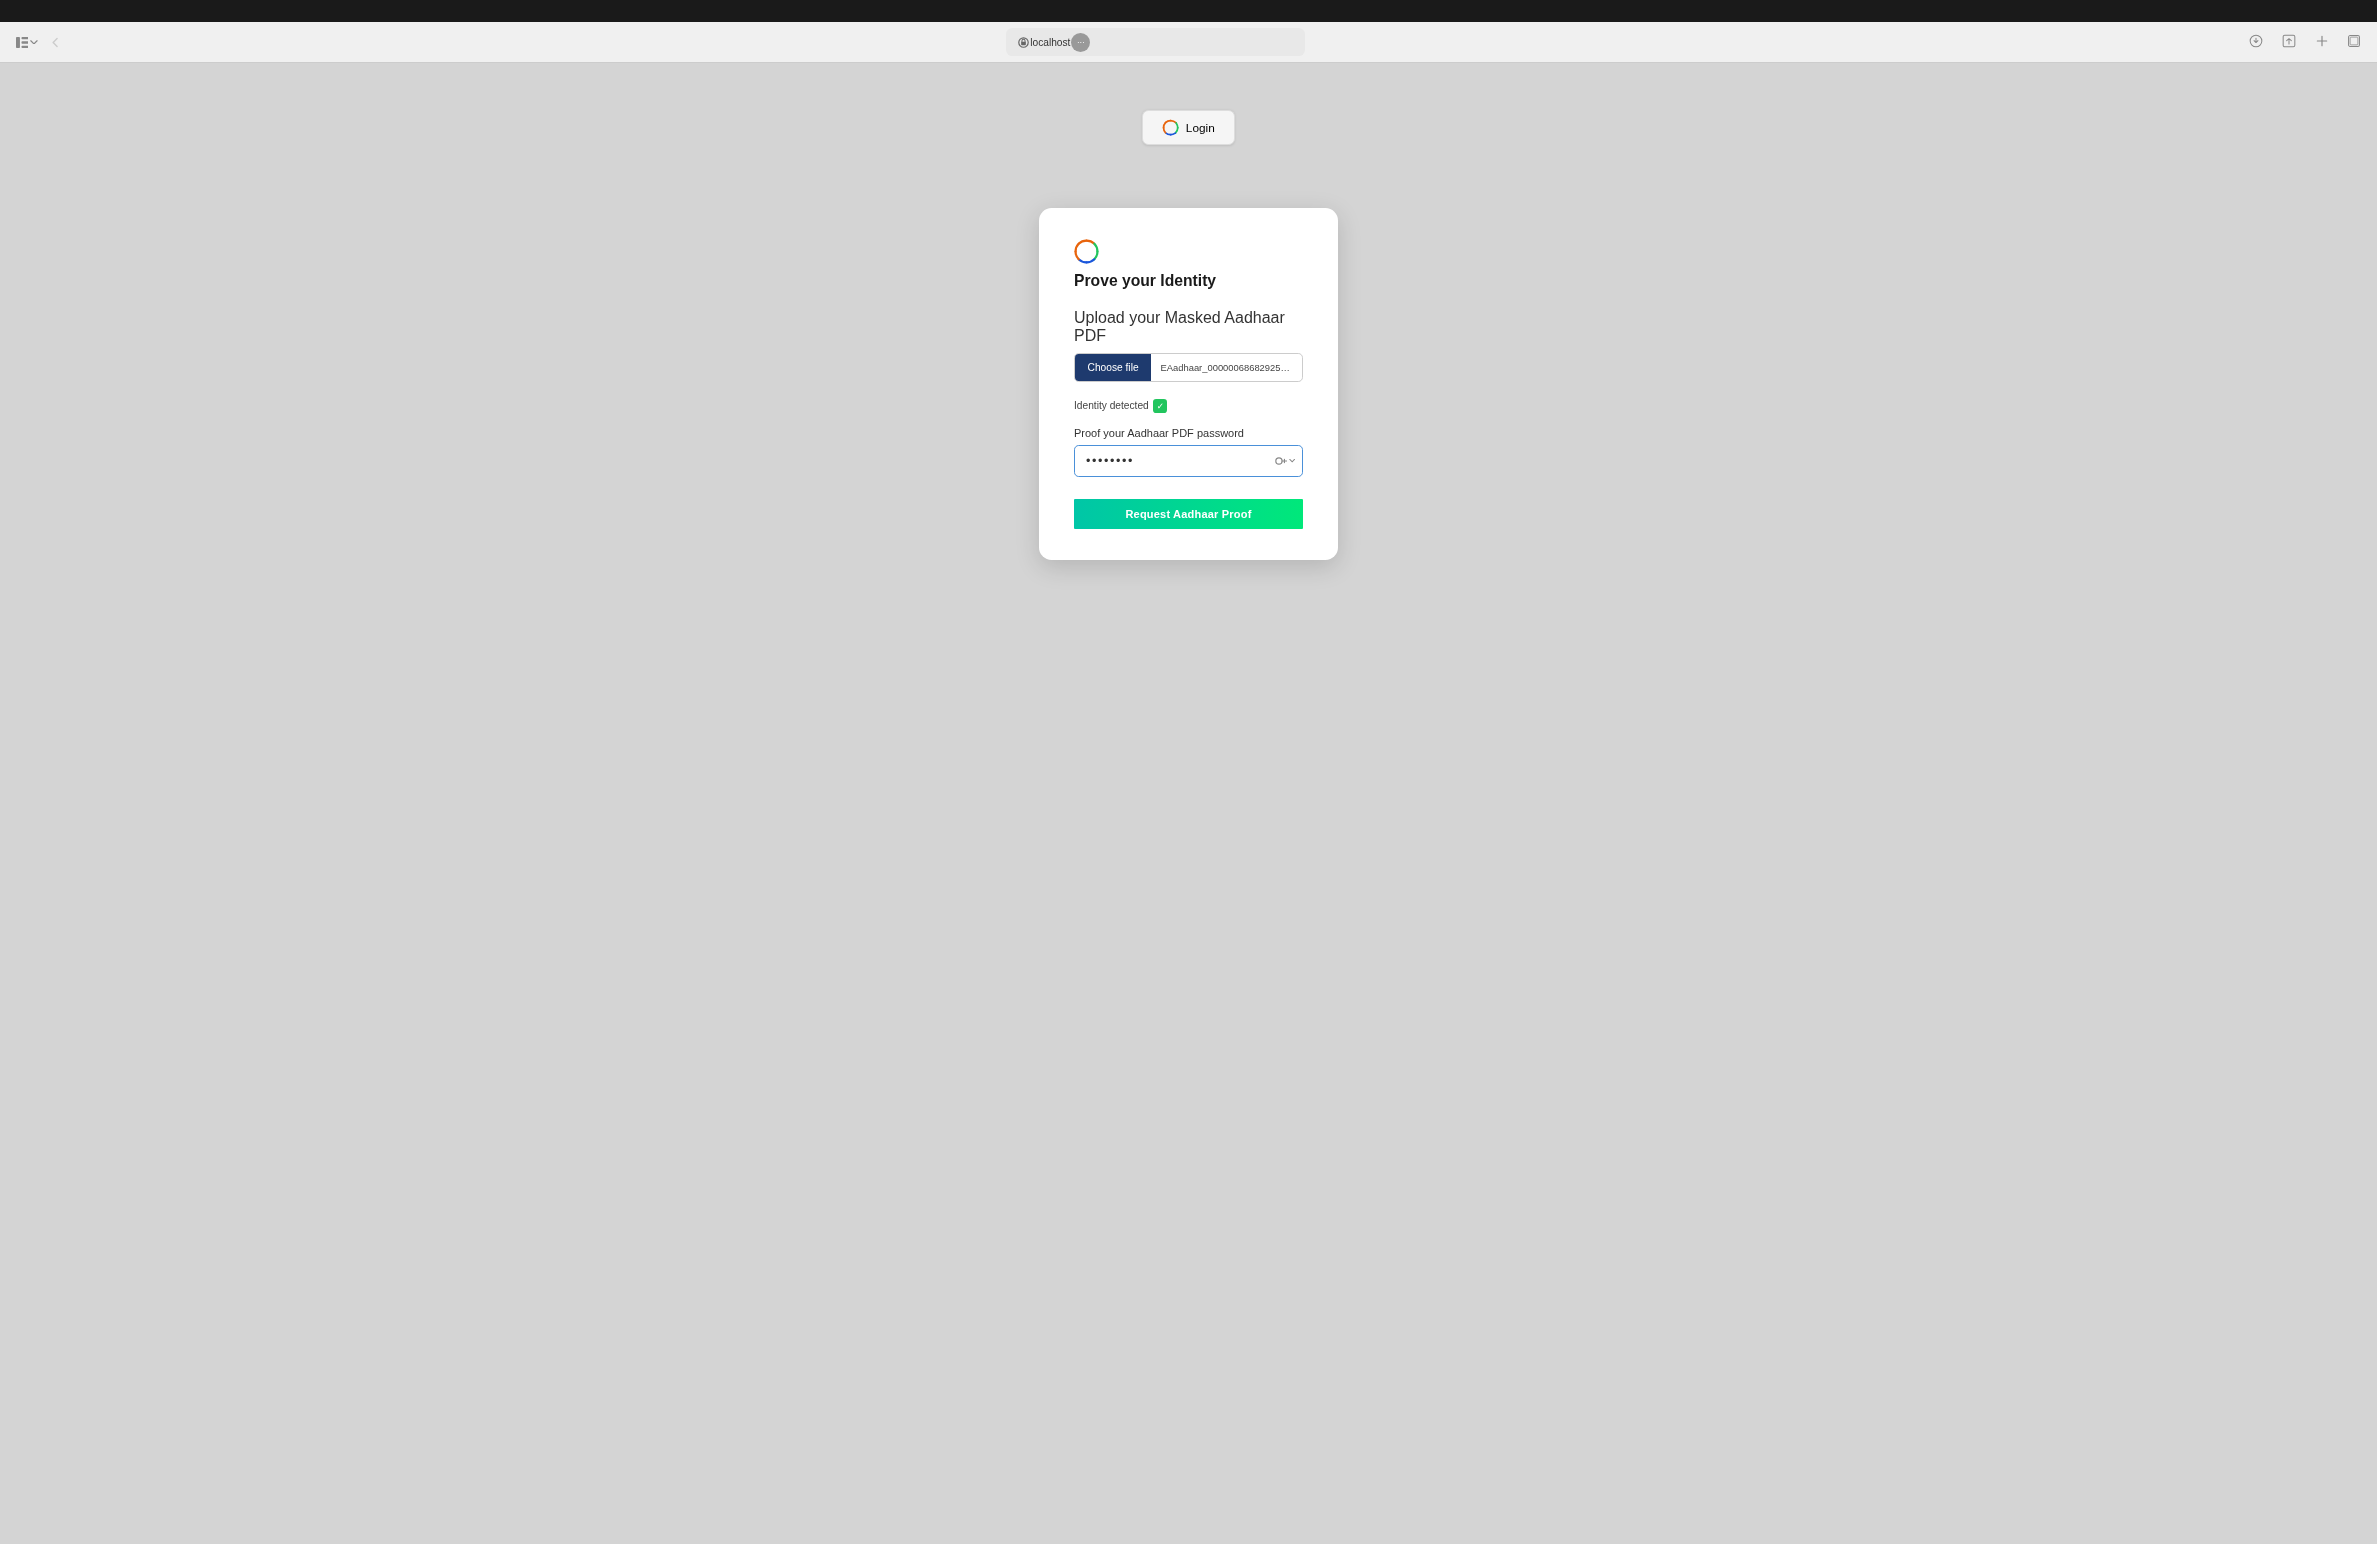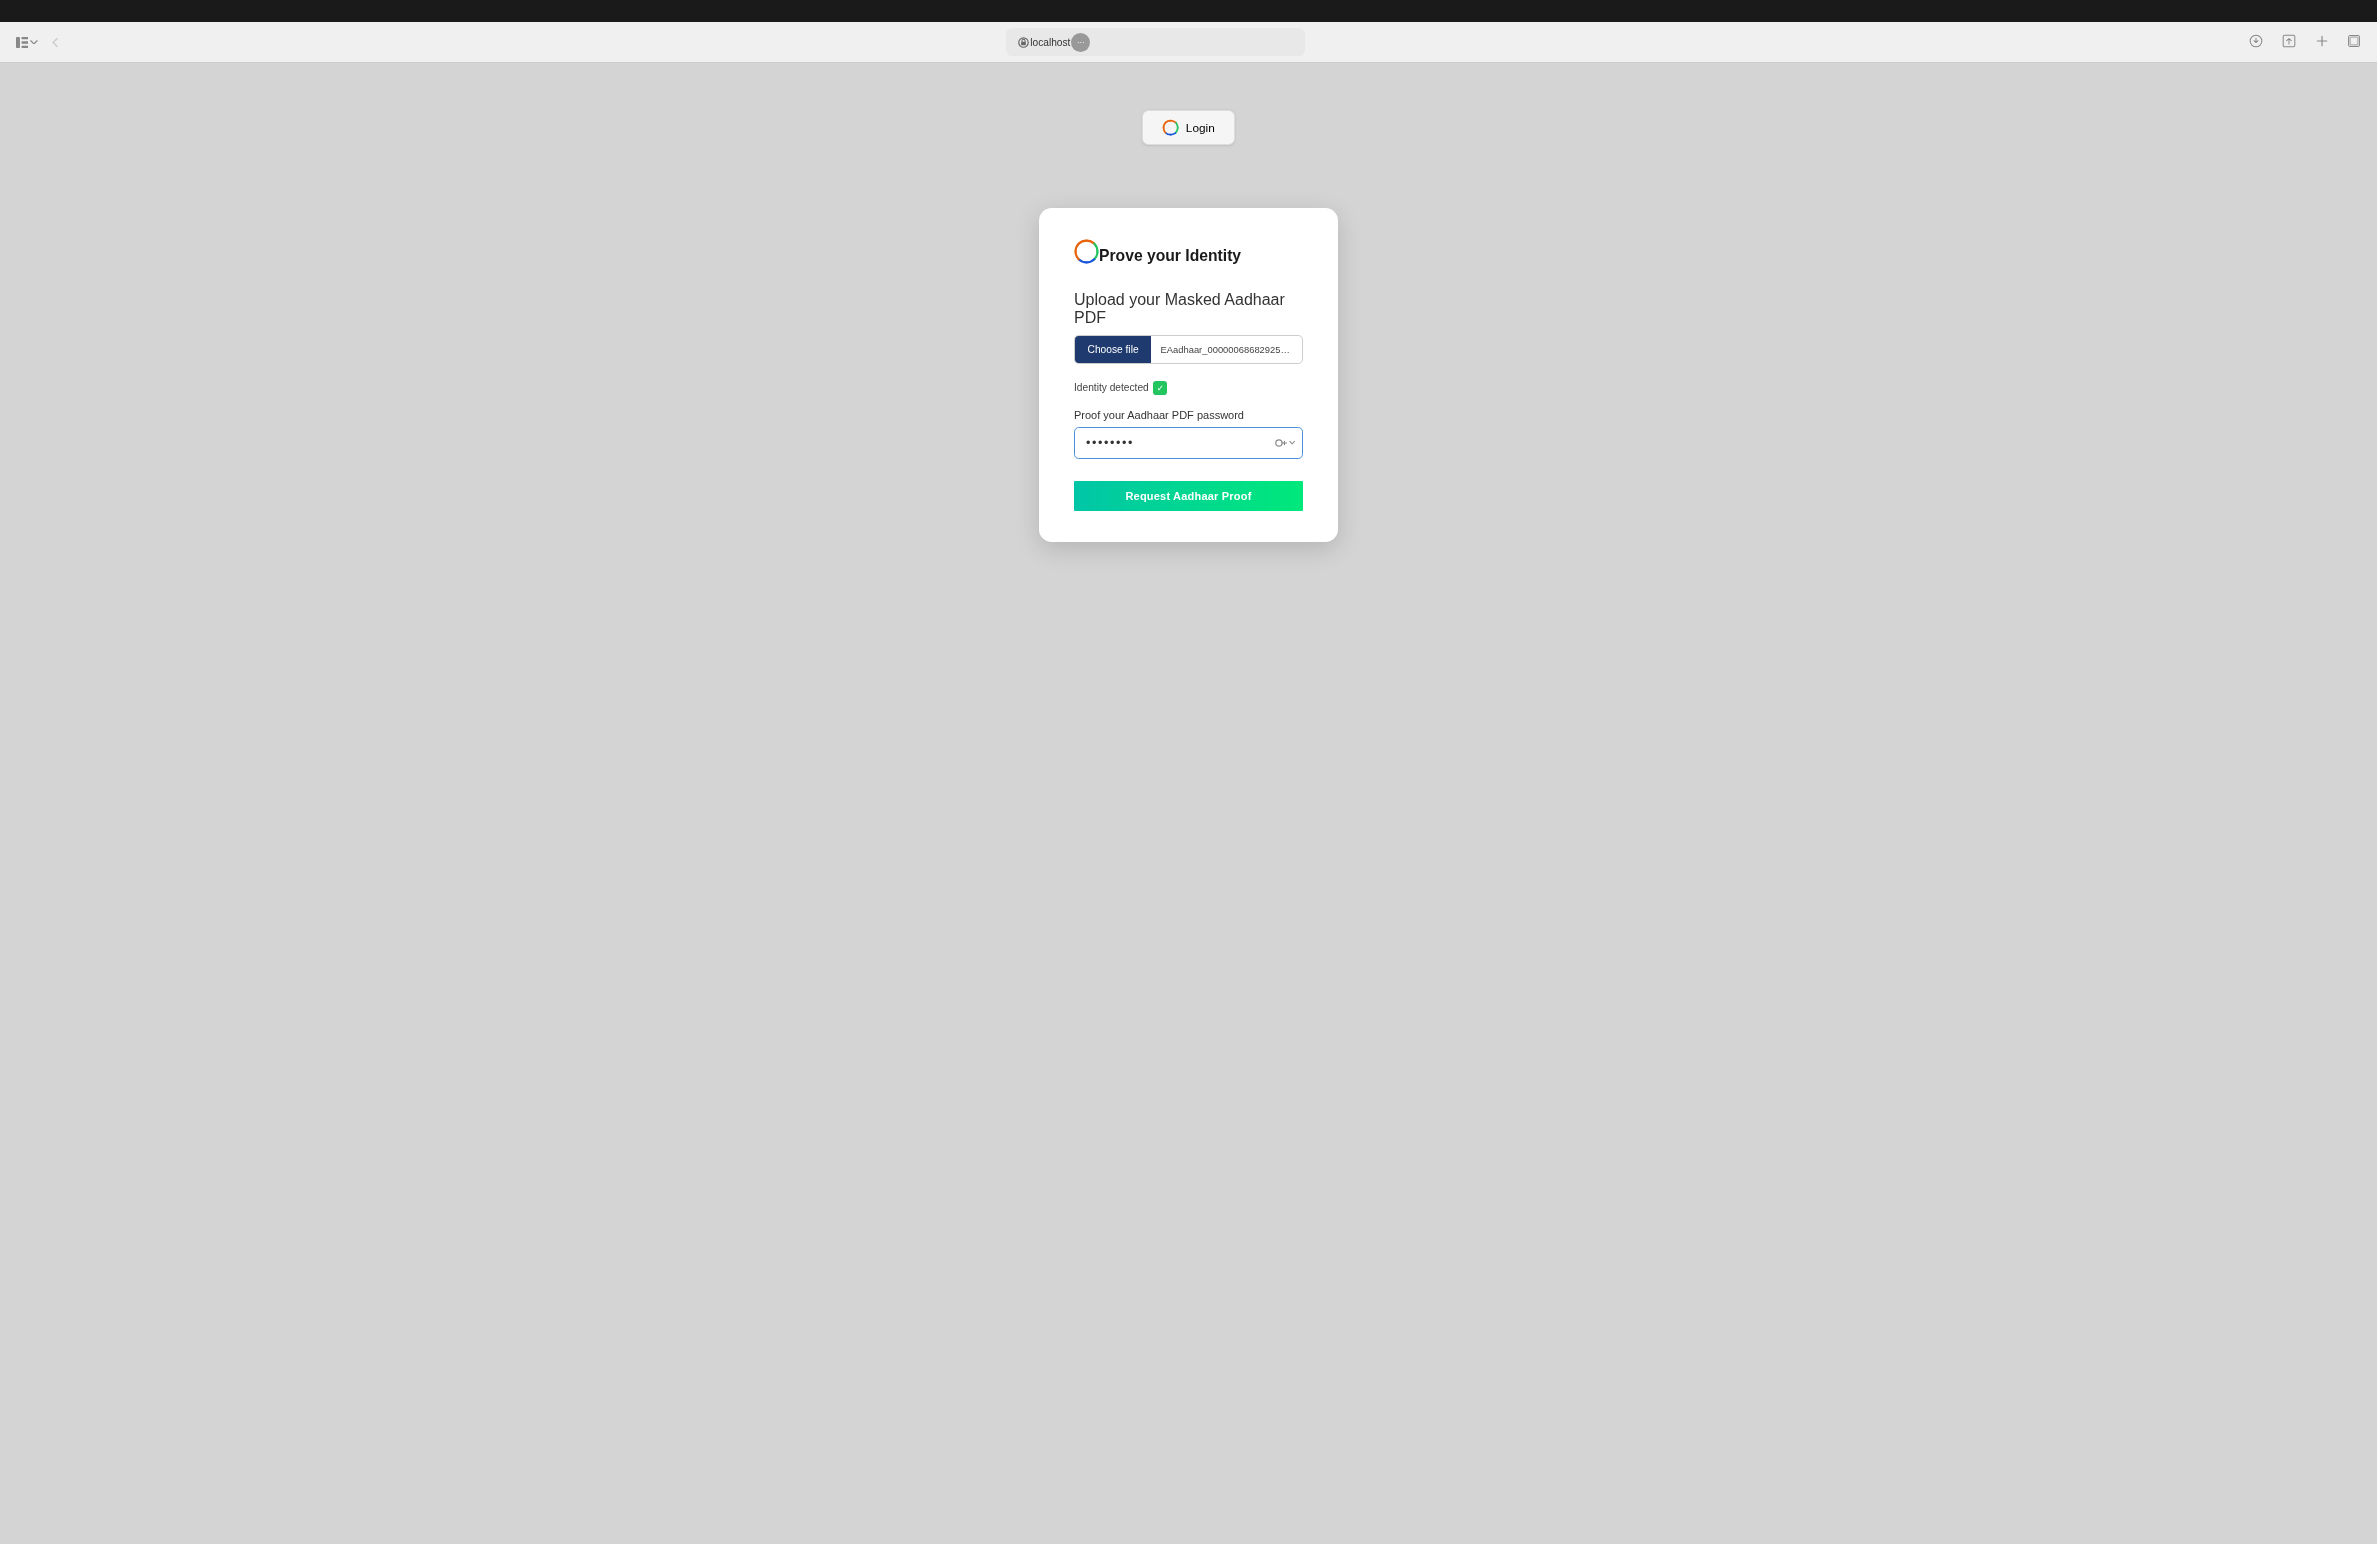--- a/index.html
+++ b/index.html
@@ -157,22 +157,22 @@
     .modal-card {
       background: white;
       border-radius: 12.6px;
       padding: 31px 35px;
       width: 299px;
       box-shadow: 0 6.3px 25px rgba(0,0,0,0.15);
     }
 
     .modal-header {
       display: flex;
-      flex-direction: row;
-      align-items: center;
+      flex-direction: column;
+      align-items: flex-start;
       margin-bottom: 19px;
     }
 
     .logo-icon-large {
       width: 25px;
       height: 25px;
       margin-bottom: 7.9px;
     }
 
     .modal-title {

